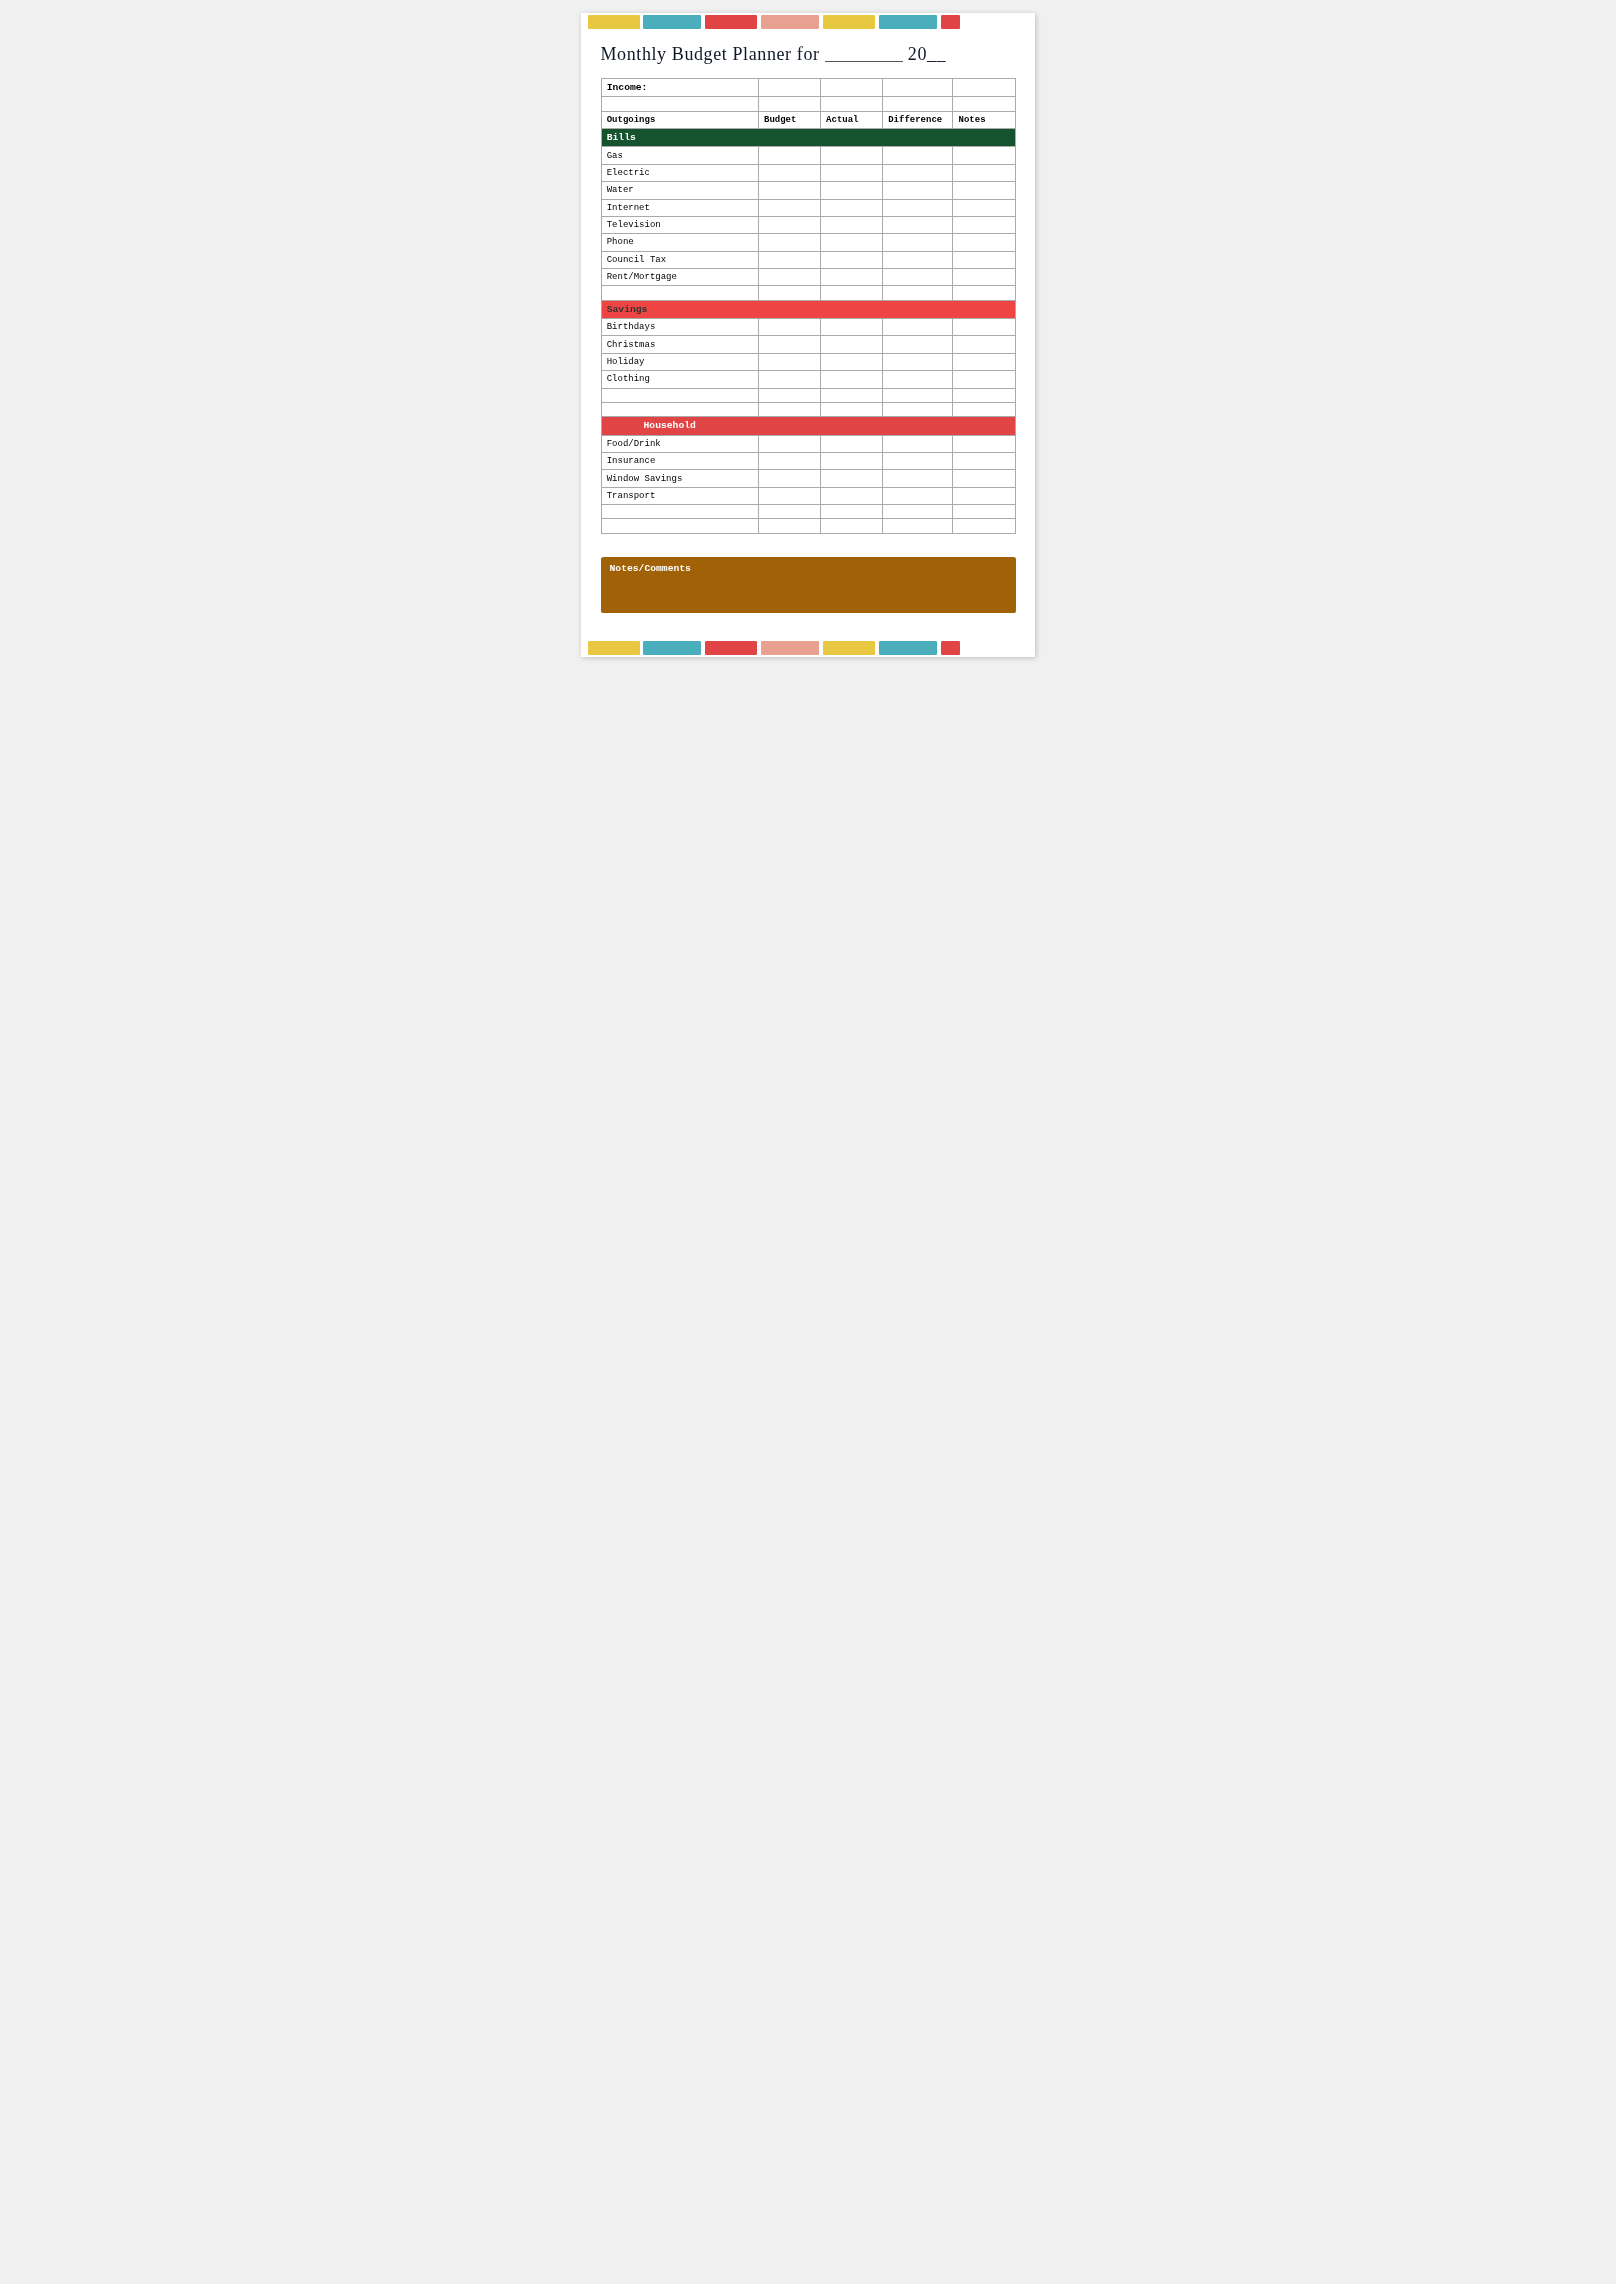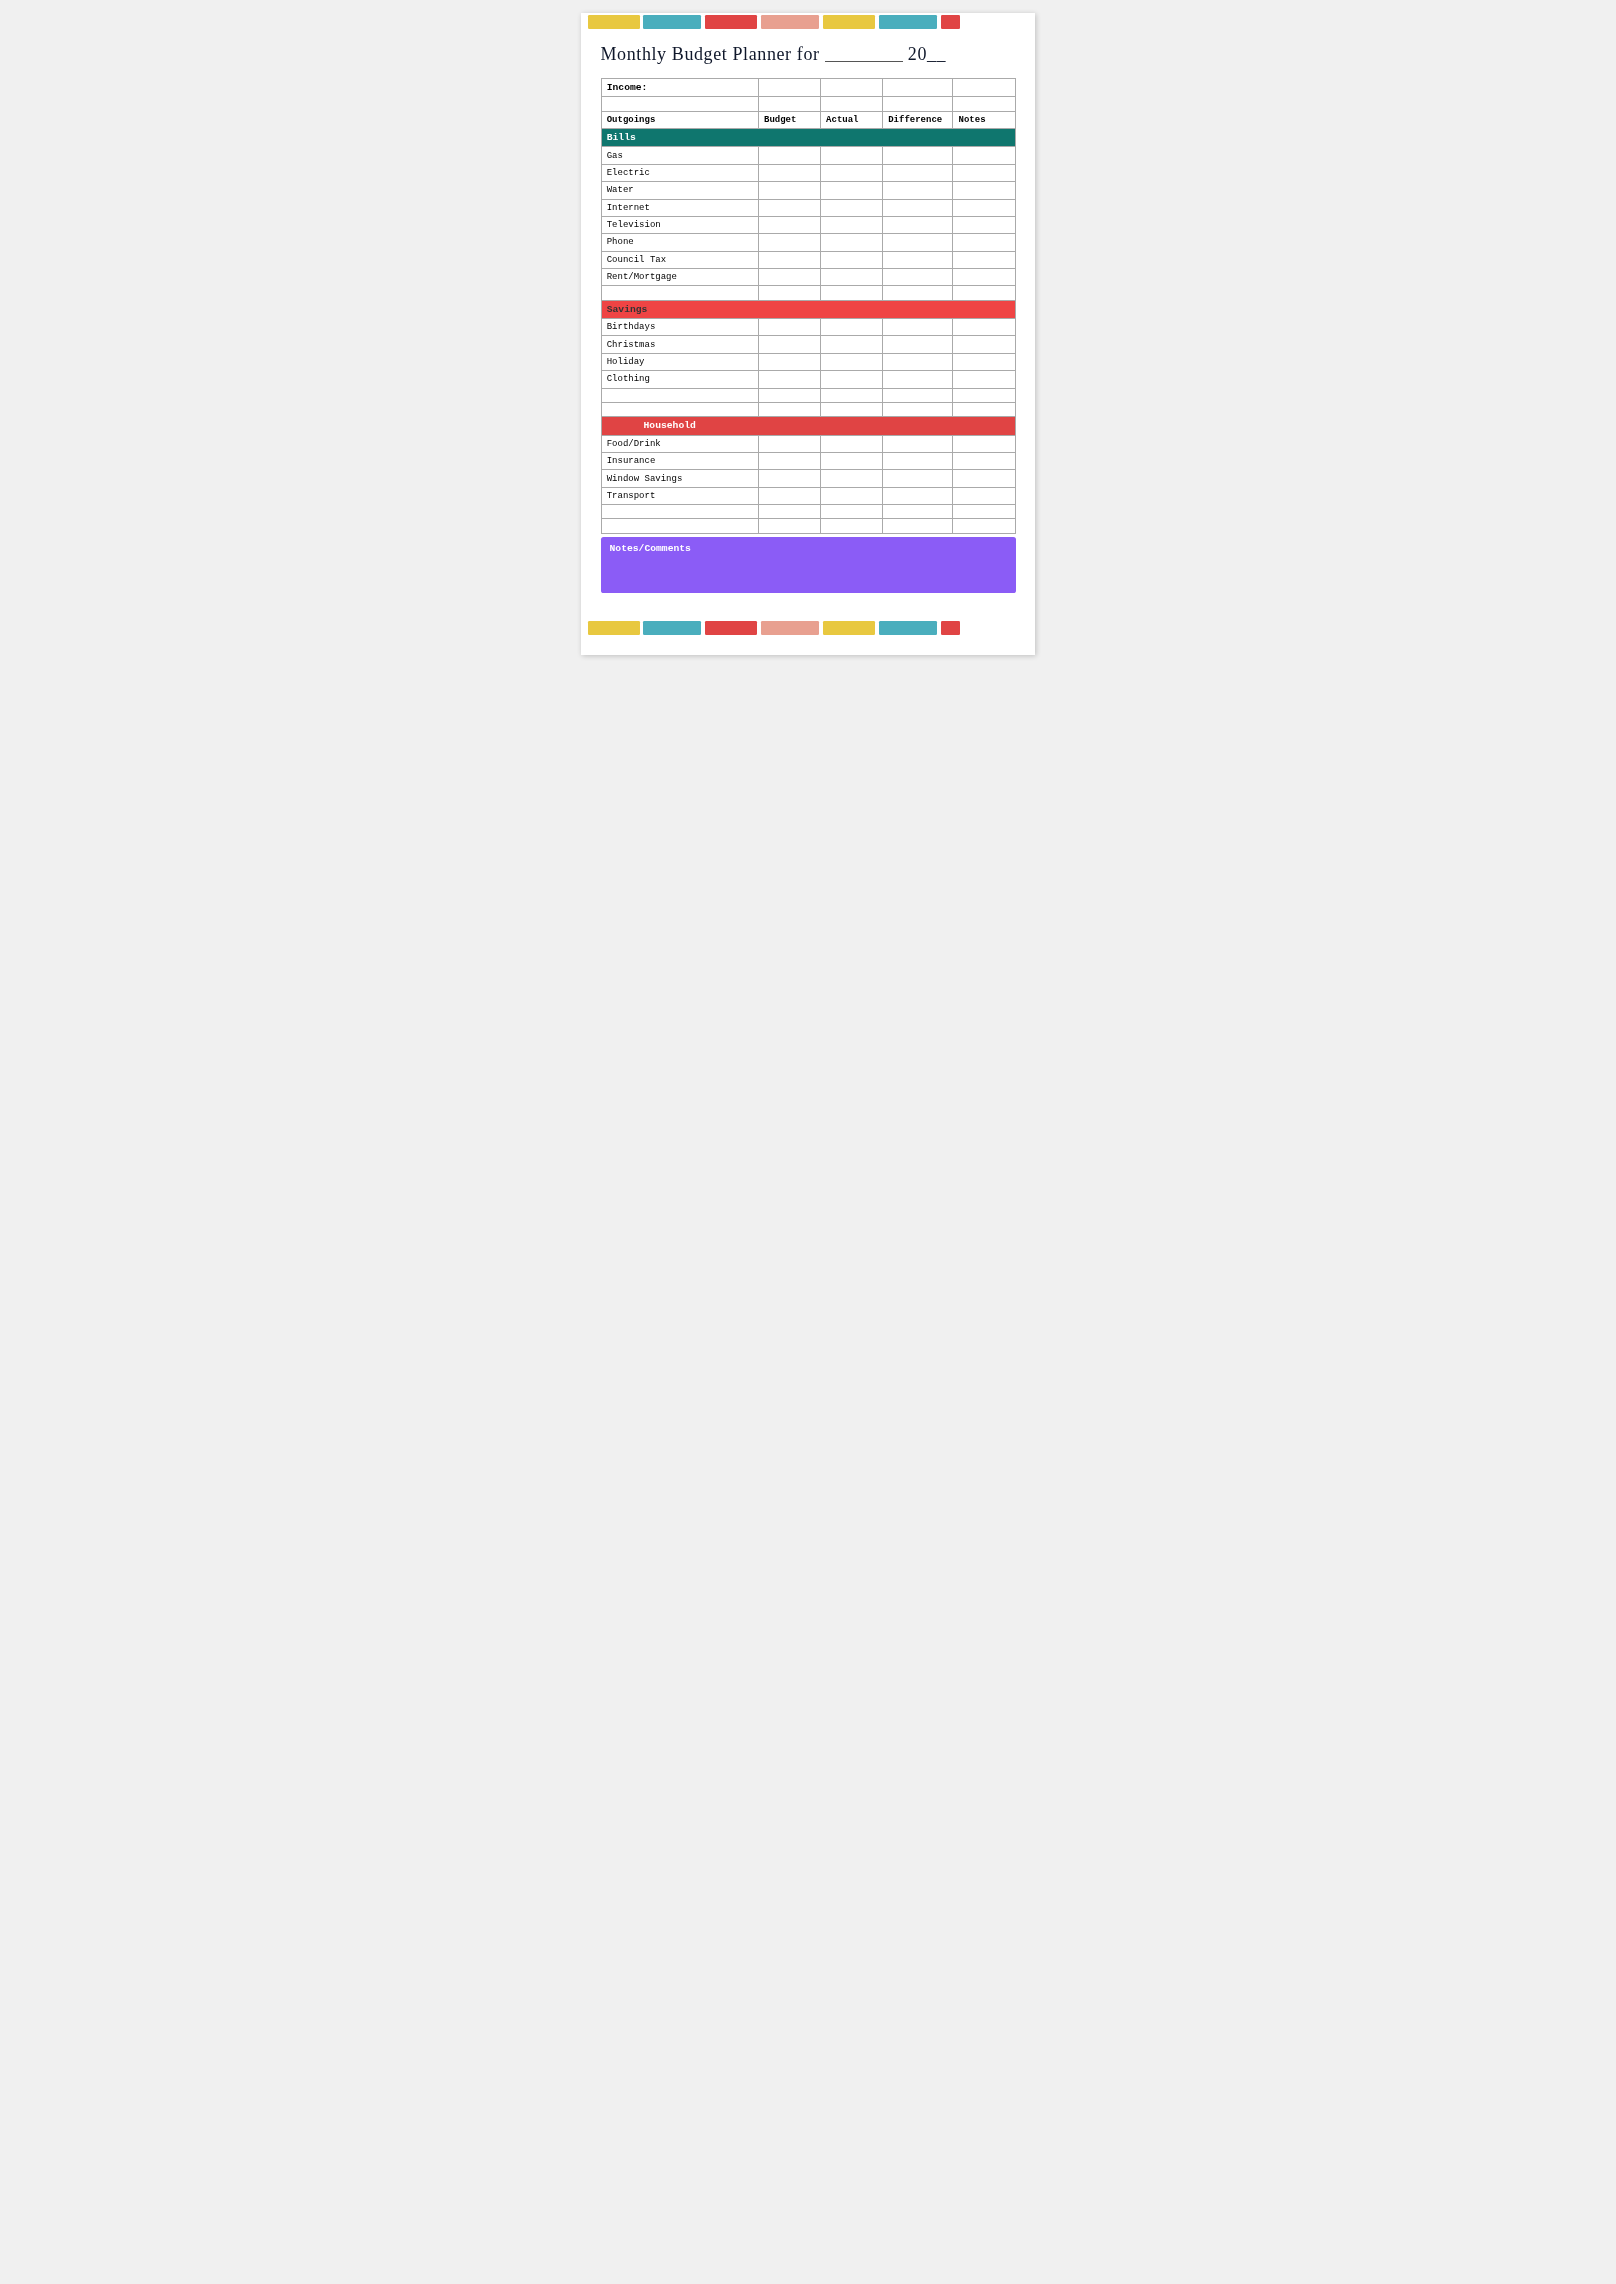--- a/index.html
+++ b/index.html
@@ -99,21 +99,21 @@
       font-size: 9px;
     }
 
     .row-category td {
       color: white;
       font-weight: bold;
       font-size: 9.7px;
     }
 
     .row-bills td {
-      background: #0f766e;
+      background: #14532d;
     }
 
     .row-savings td {
       background: #ef4444;
       color: #333;
     }
 
     .row-household td {
       background: #E04444;
       padding-left: 42px;
@@ -121,22 +121,22 @@
 
     .row-empty td {
       height: 14.3px;
     }
 
     .row-data td {
       height: 17px;
     }
 
     .notes-section {
-      margin-top: 3px;
-      background: #8b5cf6;
+      margin-top: 23px;
+      background: #a16207;
       border-radius: 2.6px;
       padding: 6.5px 9px 39px 9px;
     }
 
     .notes-title {
       color: white;
       font-family: 'Courier New', Courier, monospace;
       font-size: 9.7px;
       font-weight: bold;
     }

